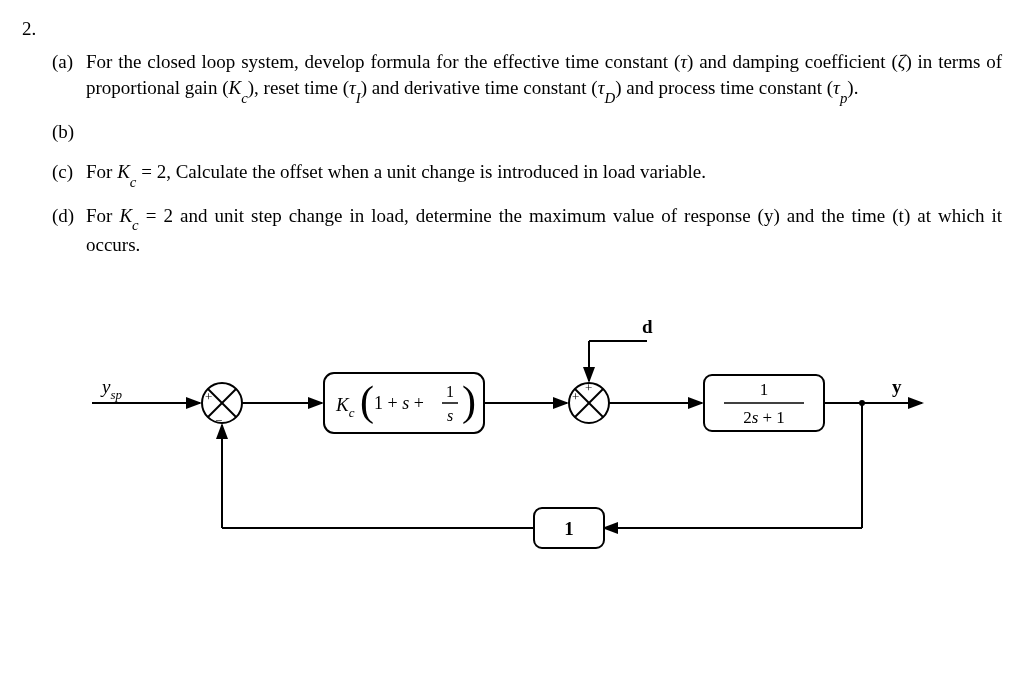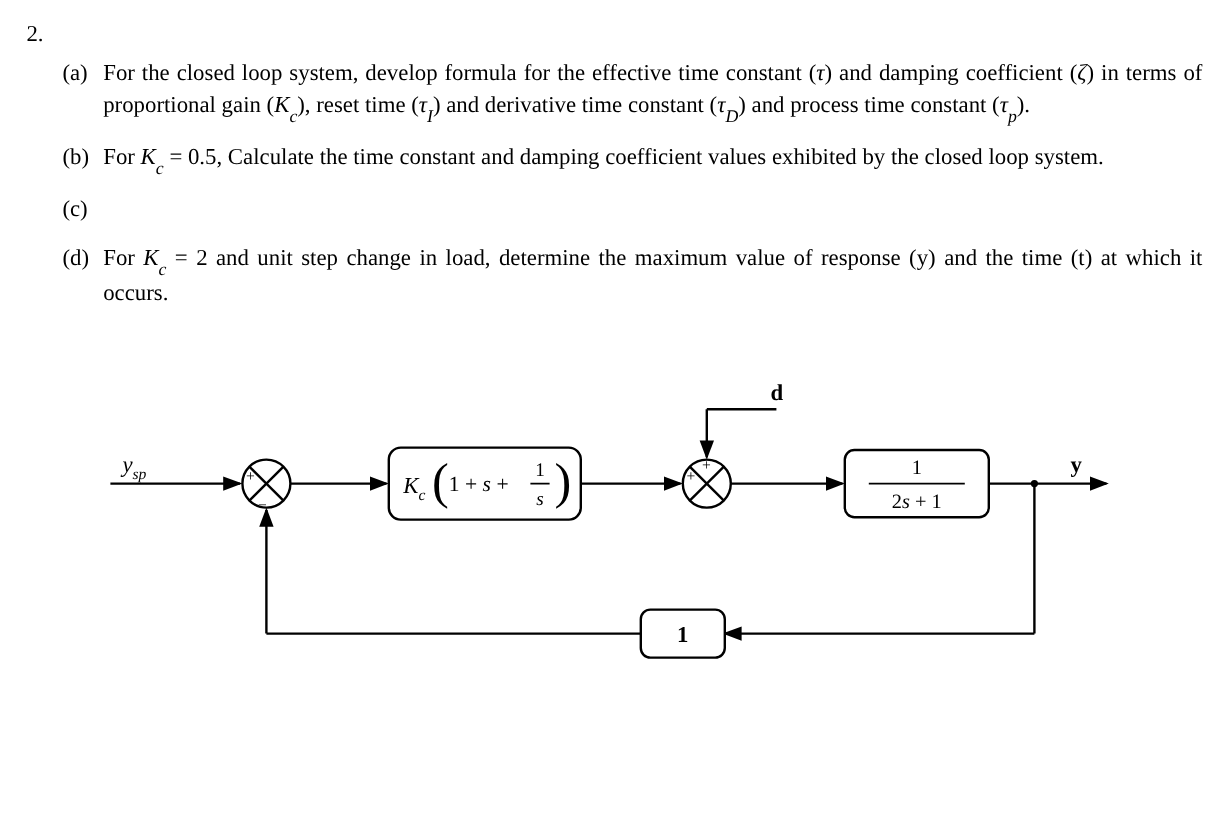--- a/index.html
+++ b/index.html
@@ -36,27 +36,27 @@
 <div class="parts">
   <div class="part">
     <div class="plabel">(a)</div>
     <div>
       <span>For the closed loop system, develop formula for the effective time constant (</span><span class="it">τ</span><span>) and damping coefficient (</span><span class="it">ζ</span><span>) in terms of proportional gain (</span><span class="it">K</span><span class="sub">c</span><span>), reset time (</span><span class="it">τ</span><span class="sub">I</span><span>) and derivative time constant (</span><span class="it">τ</span><span class="sub">D</span><span>) and process time constant (</span><span class="it">τ</span><span class="sub">p</span><span>).</span>
     </div>
   </div>
 
   <div class="part">
     <div class="plabel">(b)</div>
-    <div>
-      <span>For </span><span class="it">K</span><span class="sub">c</span><span> = 0.5, Calculate the time constant and damping coefficient values exhibited by the closed loop system.</span>
-    </div>
   </div>
 
   <div class="part">
     <div class="plabel">(c)</div>
+    <div>
+      <span>For </span><span class="it">K</span><span class="sub">c</span><span> = 2, Calculate the offset when a unit change is introduced in load variable.</span>
+    </div>
   </div>
 
   <div class="part">
     <div class="plabel">(d)</div>
     <div>
       <span>For </span><span class="it">K</span><span class="sub">c</span><span> = 2 and unit step change in load, determine the maximum value of response (y) and the time (t) at which it occurs.</span>
     </div>
   </div>
 </div>
 

